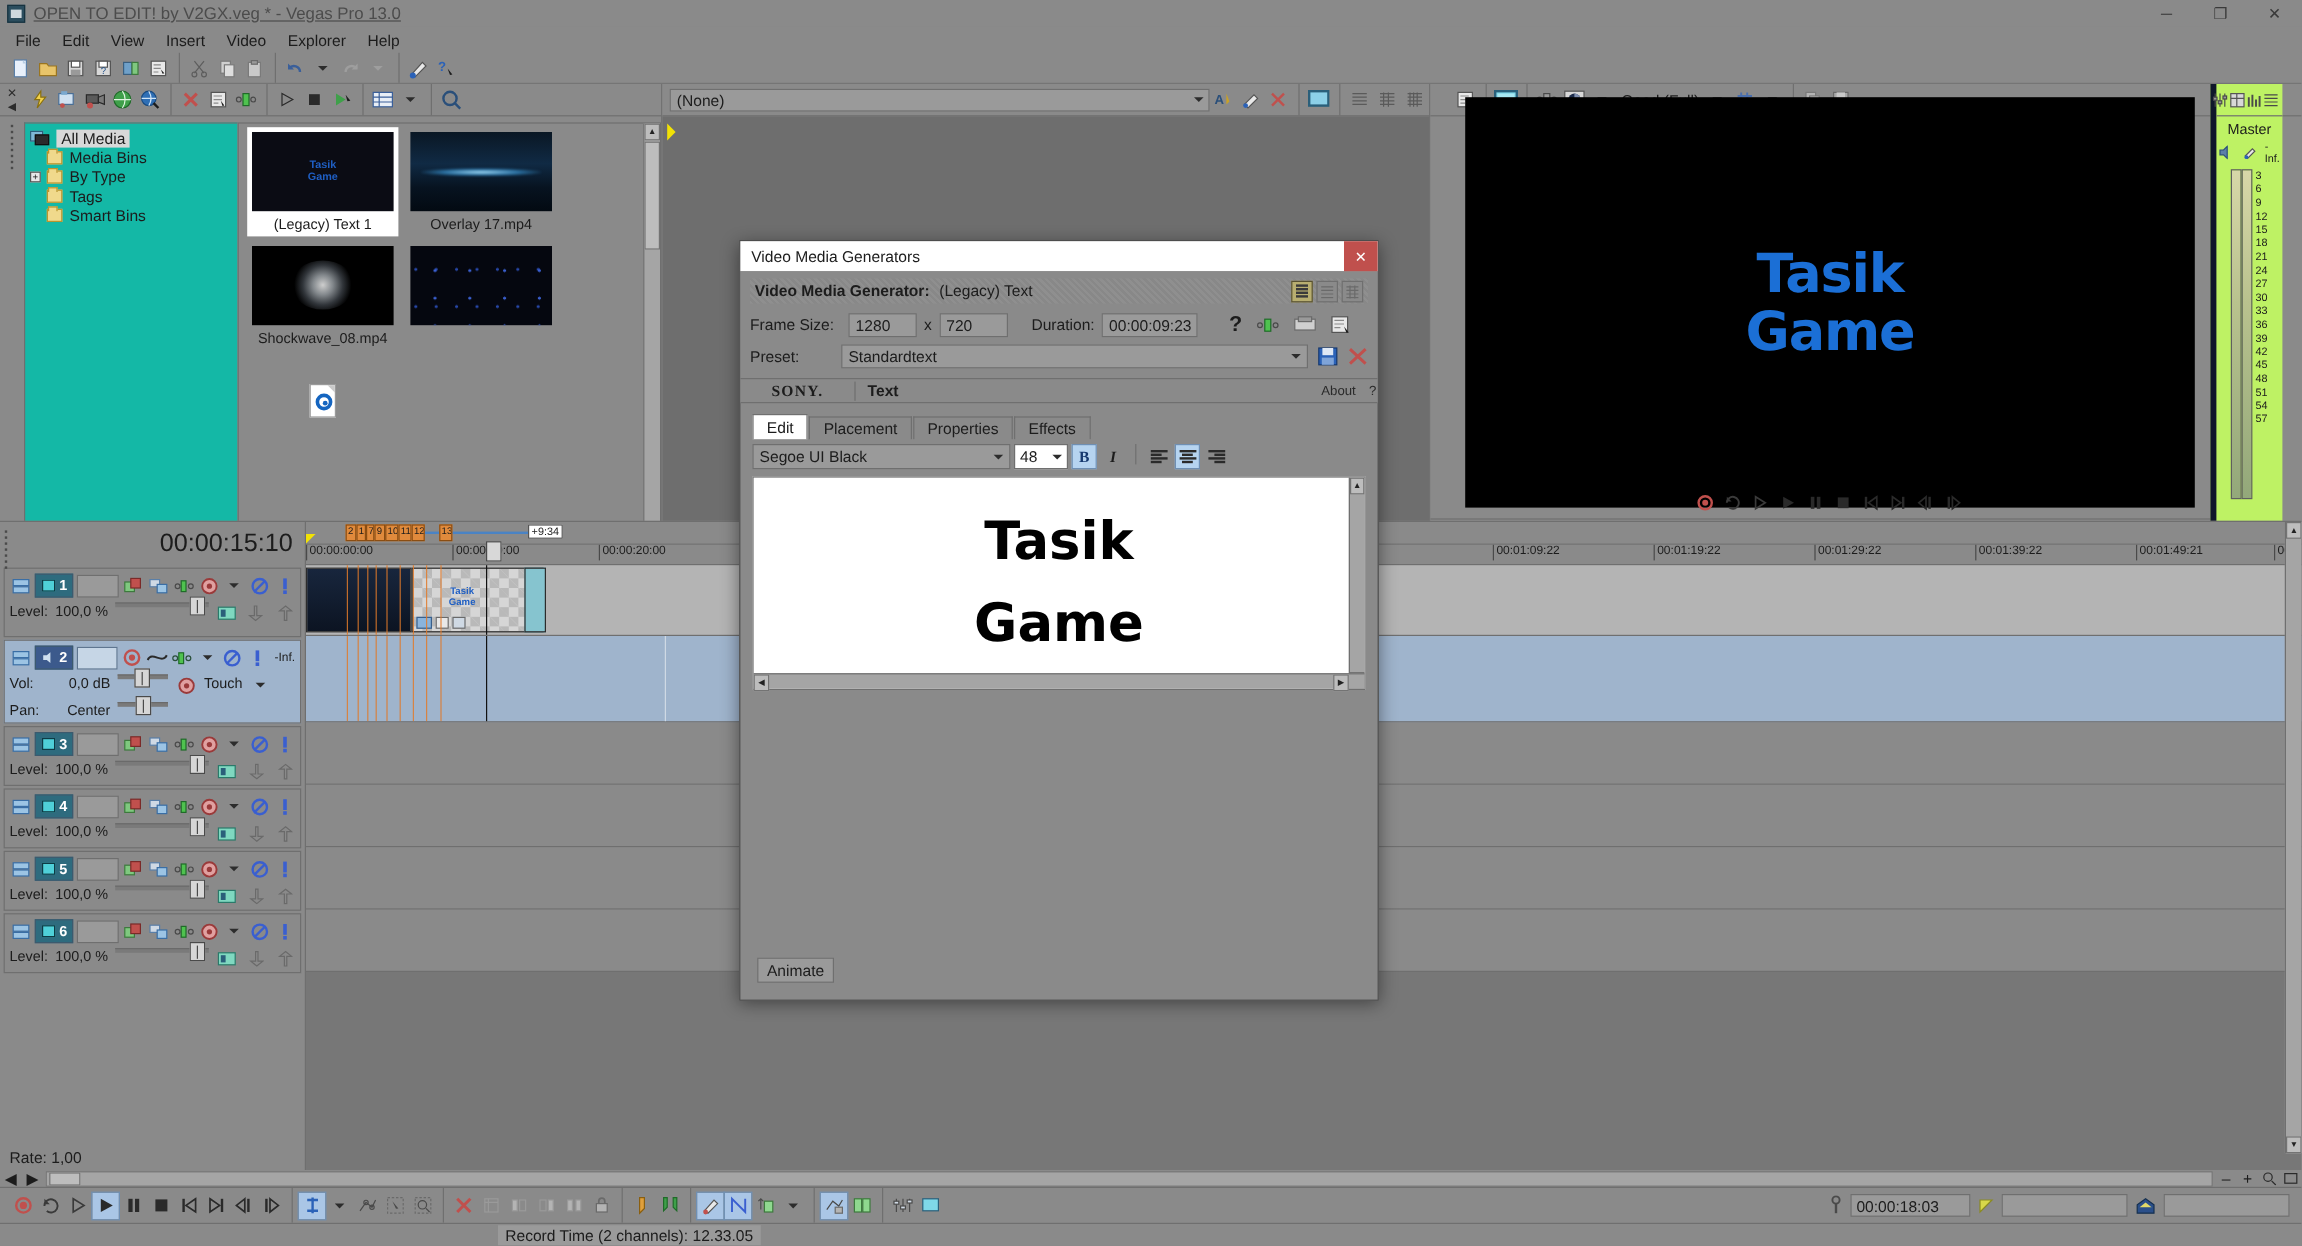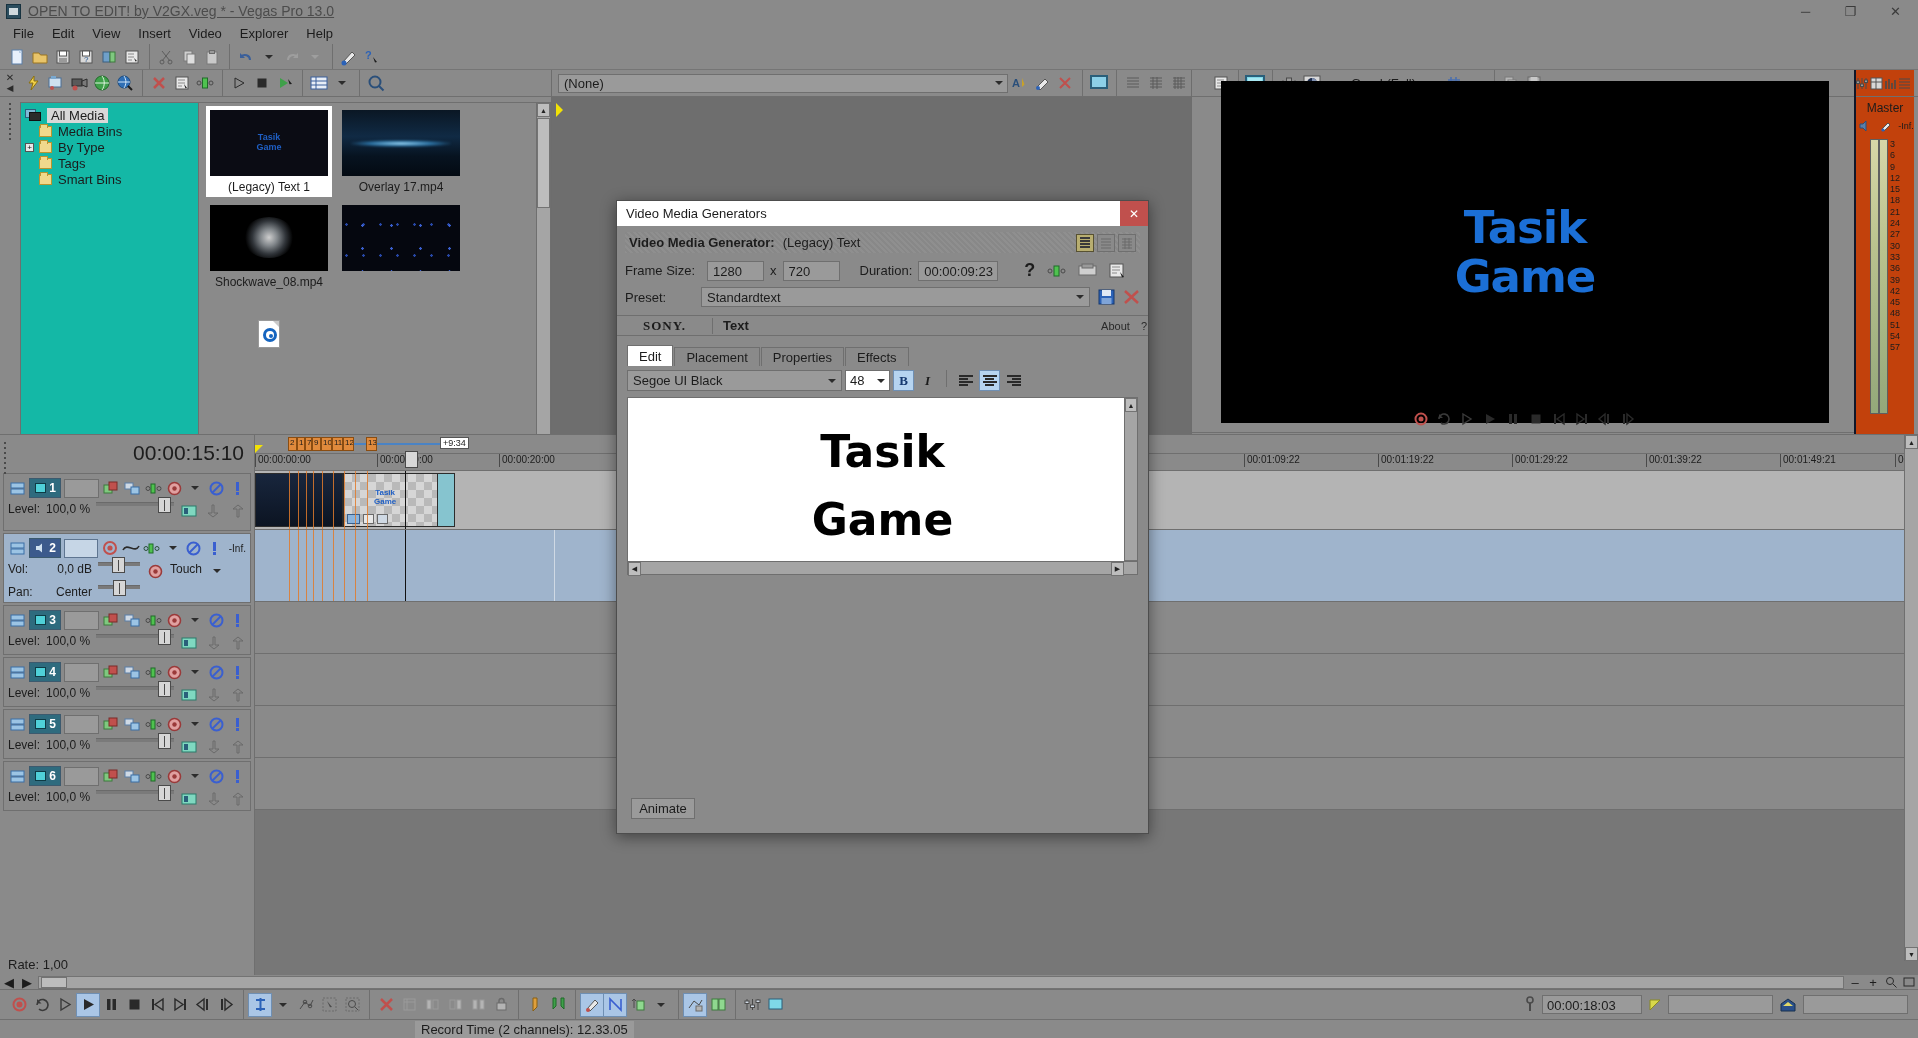--- a/index.html
+++ b/index.html
@@ -113,21 +113,21 @@
   #prevvideo .l { font-family:"DejaVu Sans", sans-serif; font-weight:bold; color:#1b6fd6; font-size:45px; line-height:49px; letter-spacing:-1px; }
   #prevtransport { position:absolute; left:0; right:60px; bottom:42px; height:26px; display:flex; align-items:center; justify-content:center; }
   #prevstatus { position:absolute; left:0; right:60px; bottom:0; height:42px; border-top:1px solid #6f6f6f; padding:5px 0 0 10px; display:flex; }
   #prevstatus .c1 { width:230px; }
   #prevstatus .c2 { width:260px; }
   #prevstatus .lab { display:inline-block; }
   #prevstatus div.line { line-height:16px; font-size:13px; }
   #prevstatus .hl { background:#3a6ea5; color:#fff; padding:0 2px; }
 
   
-  #master { width:60px; background:#c2410c; position:absolute; right:4px; top:0; bottom:0; border-left:2px solid #0f172a; }
+  #master { width:60px; background:#bef264; position:absolute; right:16px; top:0; bottom:0; border-left:5px solid #0f172a; }
   #mastertoolbar { height:27px; display:flex; align-items:center; justify-content:flex-end; border-bottom:1px solid #6f6f6f; padding-right:2px; }
   #masterlbl { font-size:12px; text-align:center; padding:4px 0 2px; }
   #masterctl { display:flex; align-items:center; justify-content:center; gap:3px; }
   #meterwrap { display:flex; justify-content:center; margin-top:4px; position:relative; height:275px; }
   .meterbar { width:9px; background:linear-gradient(180deg,#d7d7a8 0%,#b9c28e 40%,#93a87a 100%); border:1px solid #5f5f5f; }
   #meterscale { font-size:9px; color:#1c1c1c; line-height:11.3px; text-align:left; margin-left:2px; }
   #masterbottom { position:absolute; bottom:4px; left:0; right:0; display:flex; justify-content:space-between; padding:0 5px; font-size:11px; }
 
   
   #timeline { position:absolute; left:0; right:0; top:434px; bottom:63px; background:#8a8a8a; border-top:1px solid #6f6f6f; display:flex; }

